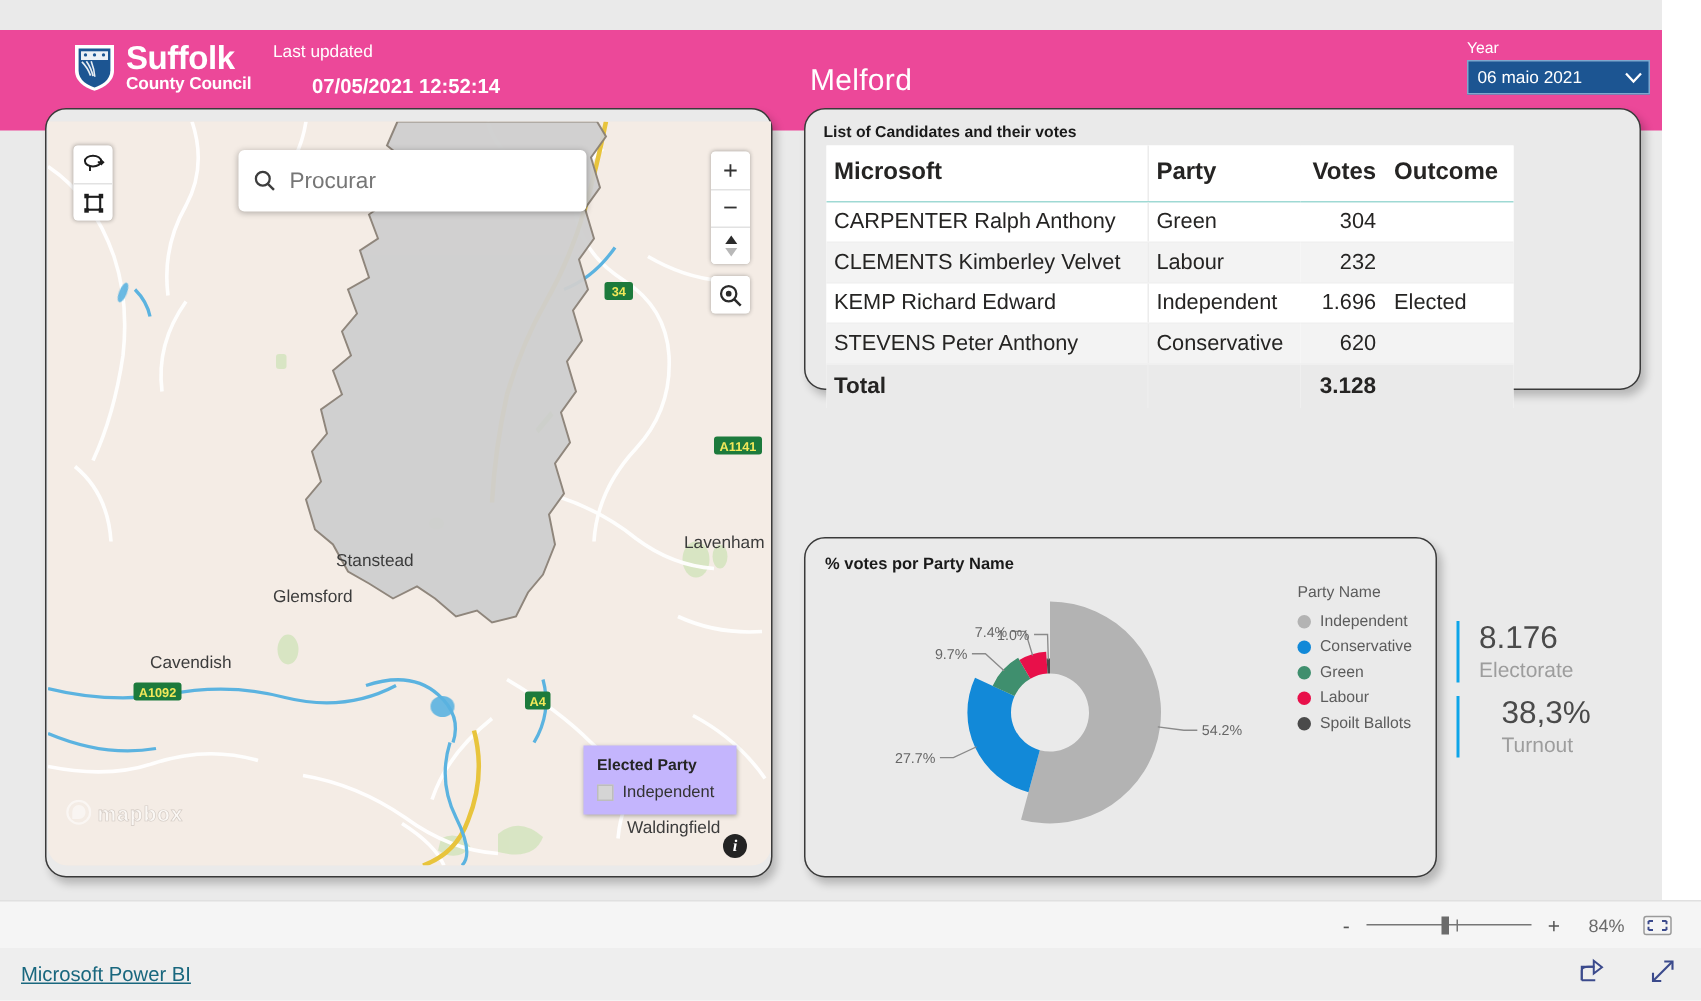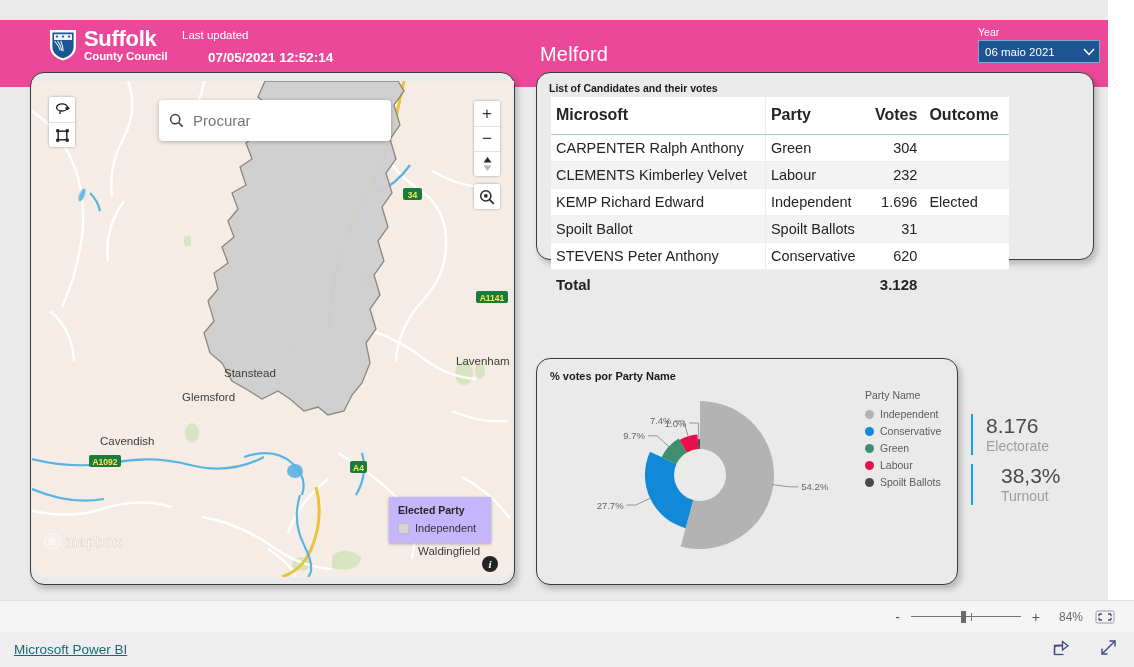--- a/index.html
+++ b/index.html
@@ -500,26 +500,20 @@
           <td class="col-votes">232</td>
           <td class="col-outcome"></td>
         </tr>
         <tr>
           <td class="col-candidate">KEMP Richard Edward</td>
           <td class="col-party">Independent</td>
           <td class="col-votes">1.696</td>
           <td class="col-outcome">Elected</td>
         </tr>
         <tr>
-          <td class="col-candidate">Spoilt Ballot</td>
-          <td class="col-party">Spoilt Ballots</td>
-          <td class="col-votes">31</td>
-          <td class="col-outcome"></td>
-        </tr>
-        <tr>
           <td class="col-candidate">STEVENS Peter Anthony</td>
           <td class="col-party">Conservative</td>
           <td class="col-votes">620</td>
           <td class="col-outcome"></td>
         </tr>
       </tbody>
       <tfoot>
         <tr>
           <td class="col-candidate">Total</td>
           <td class="col-party"></td>

